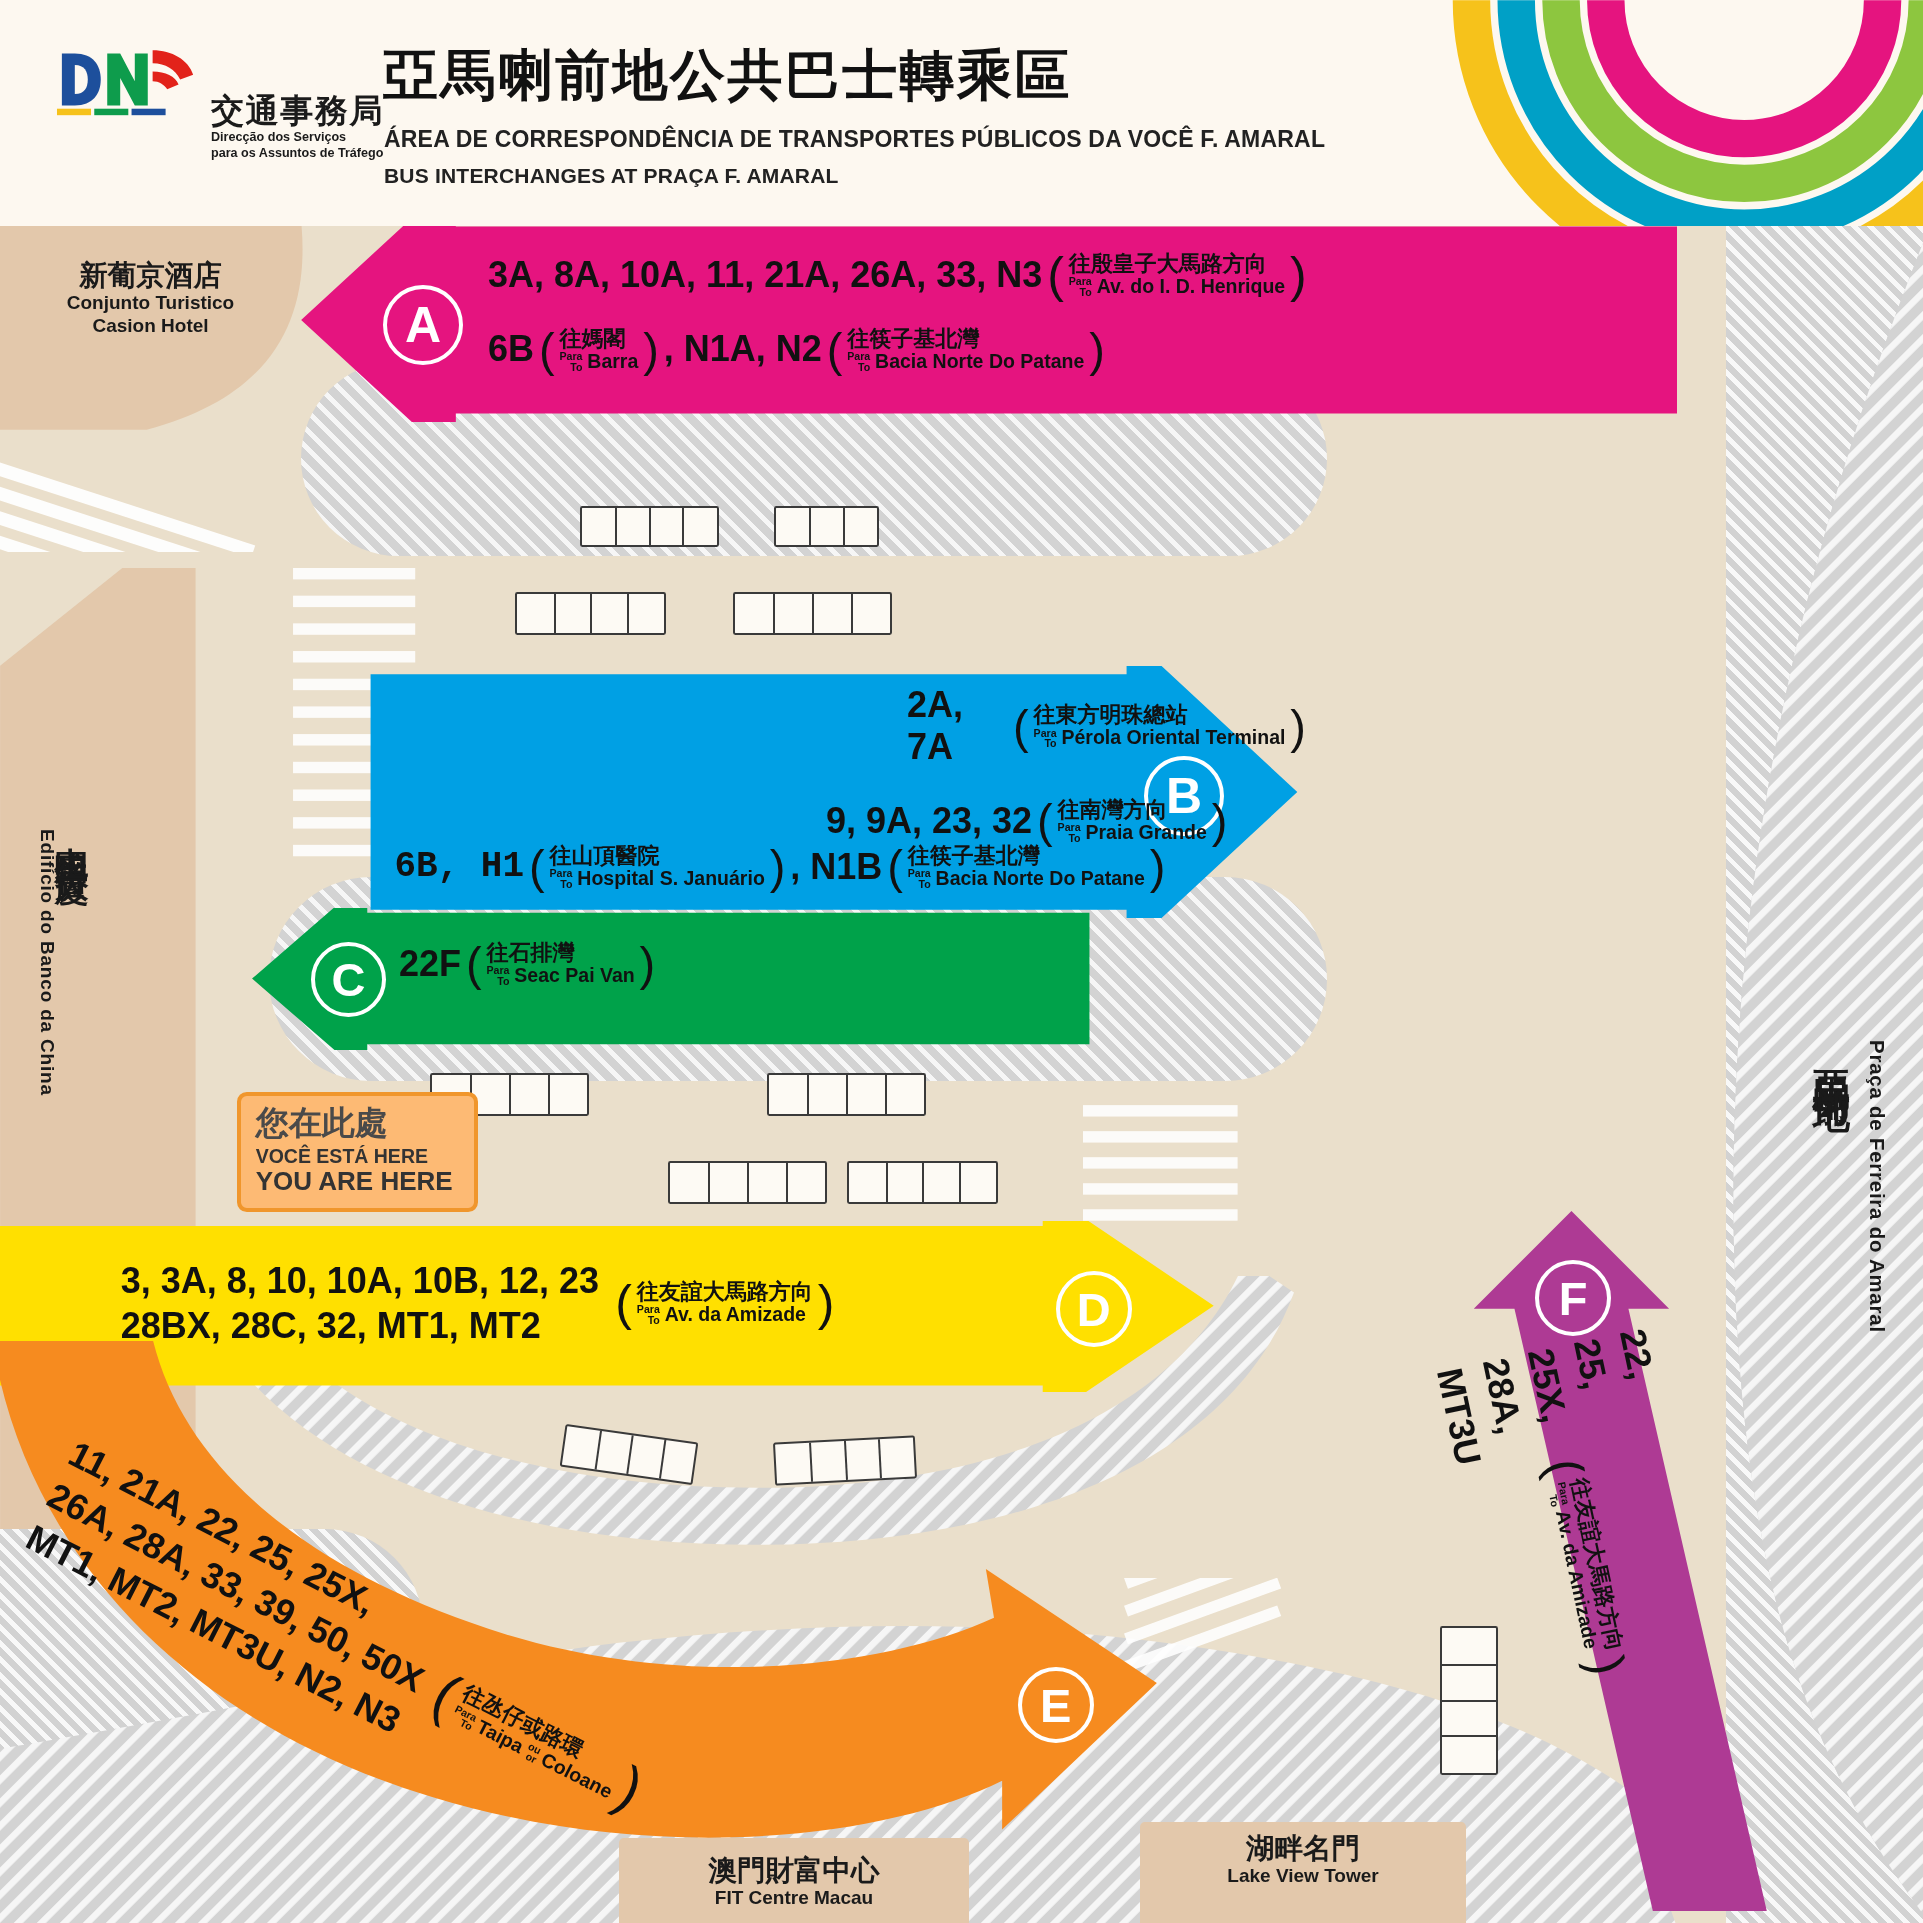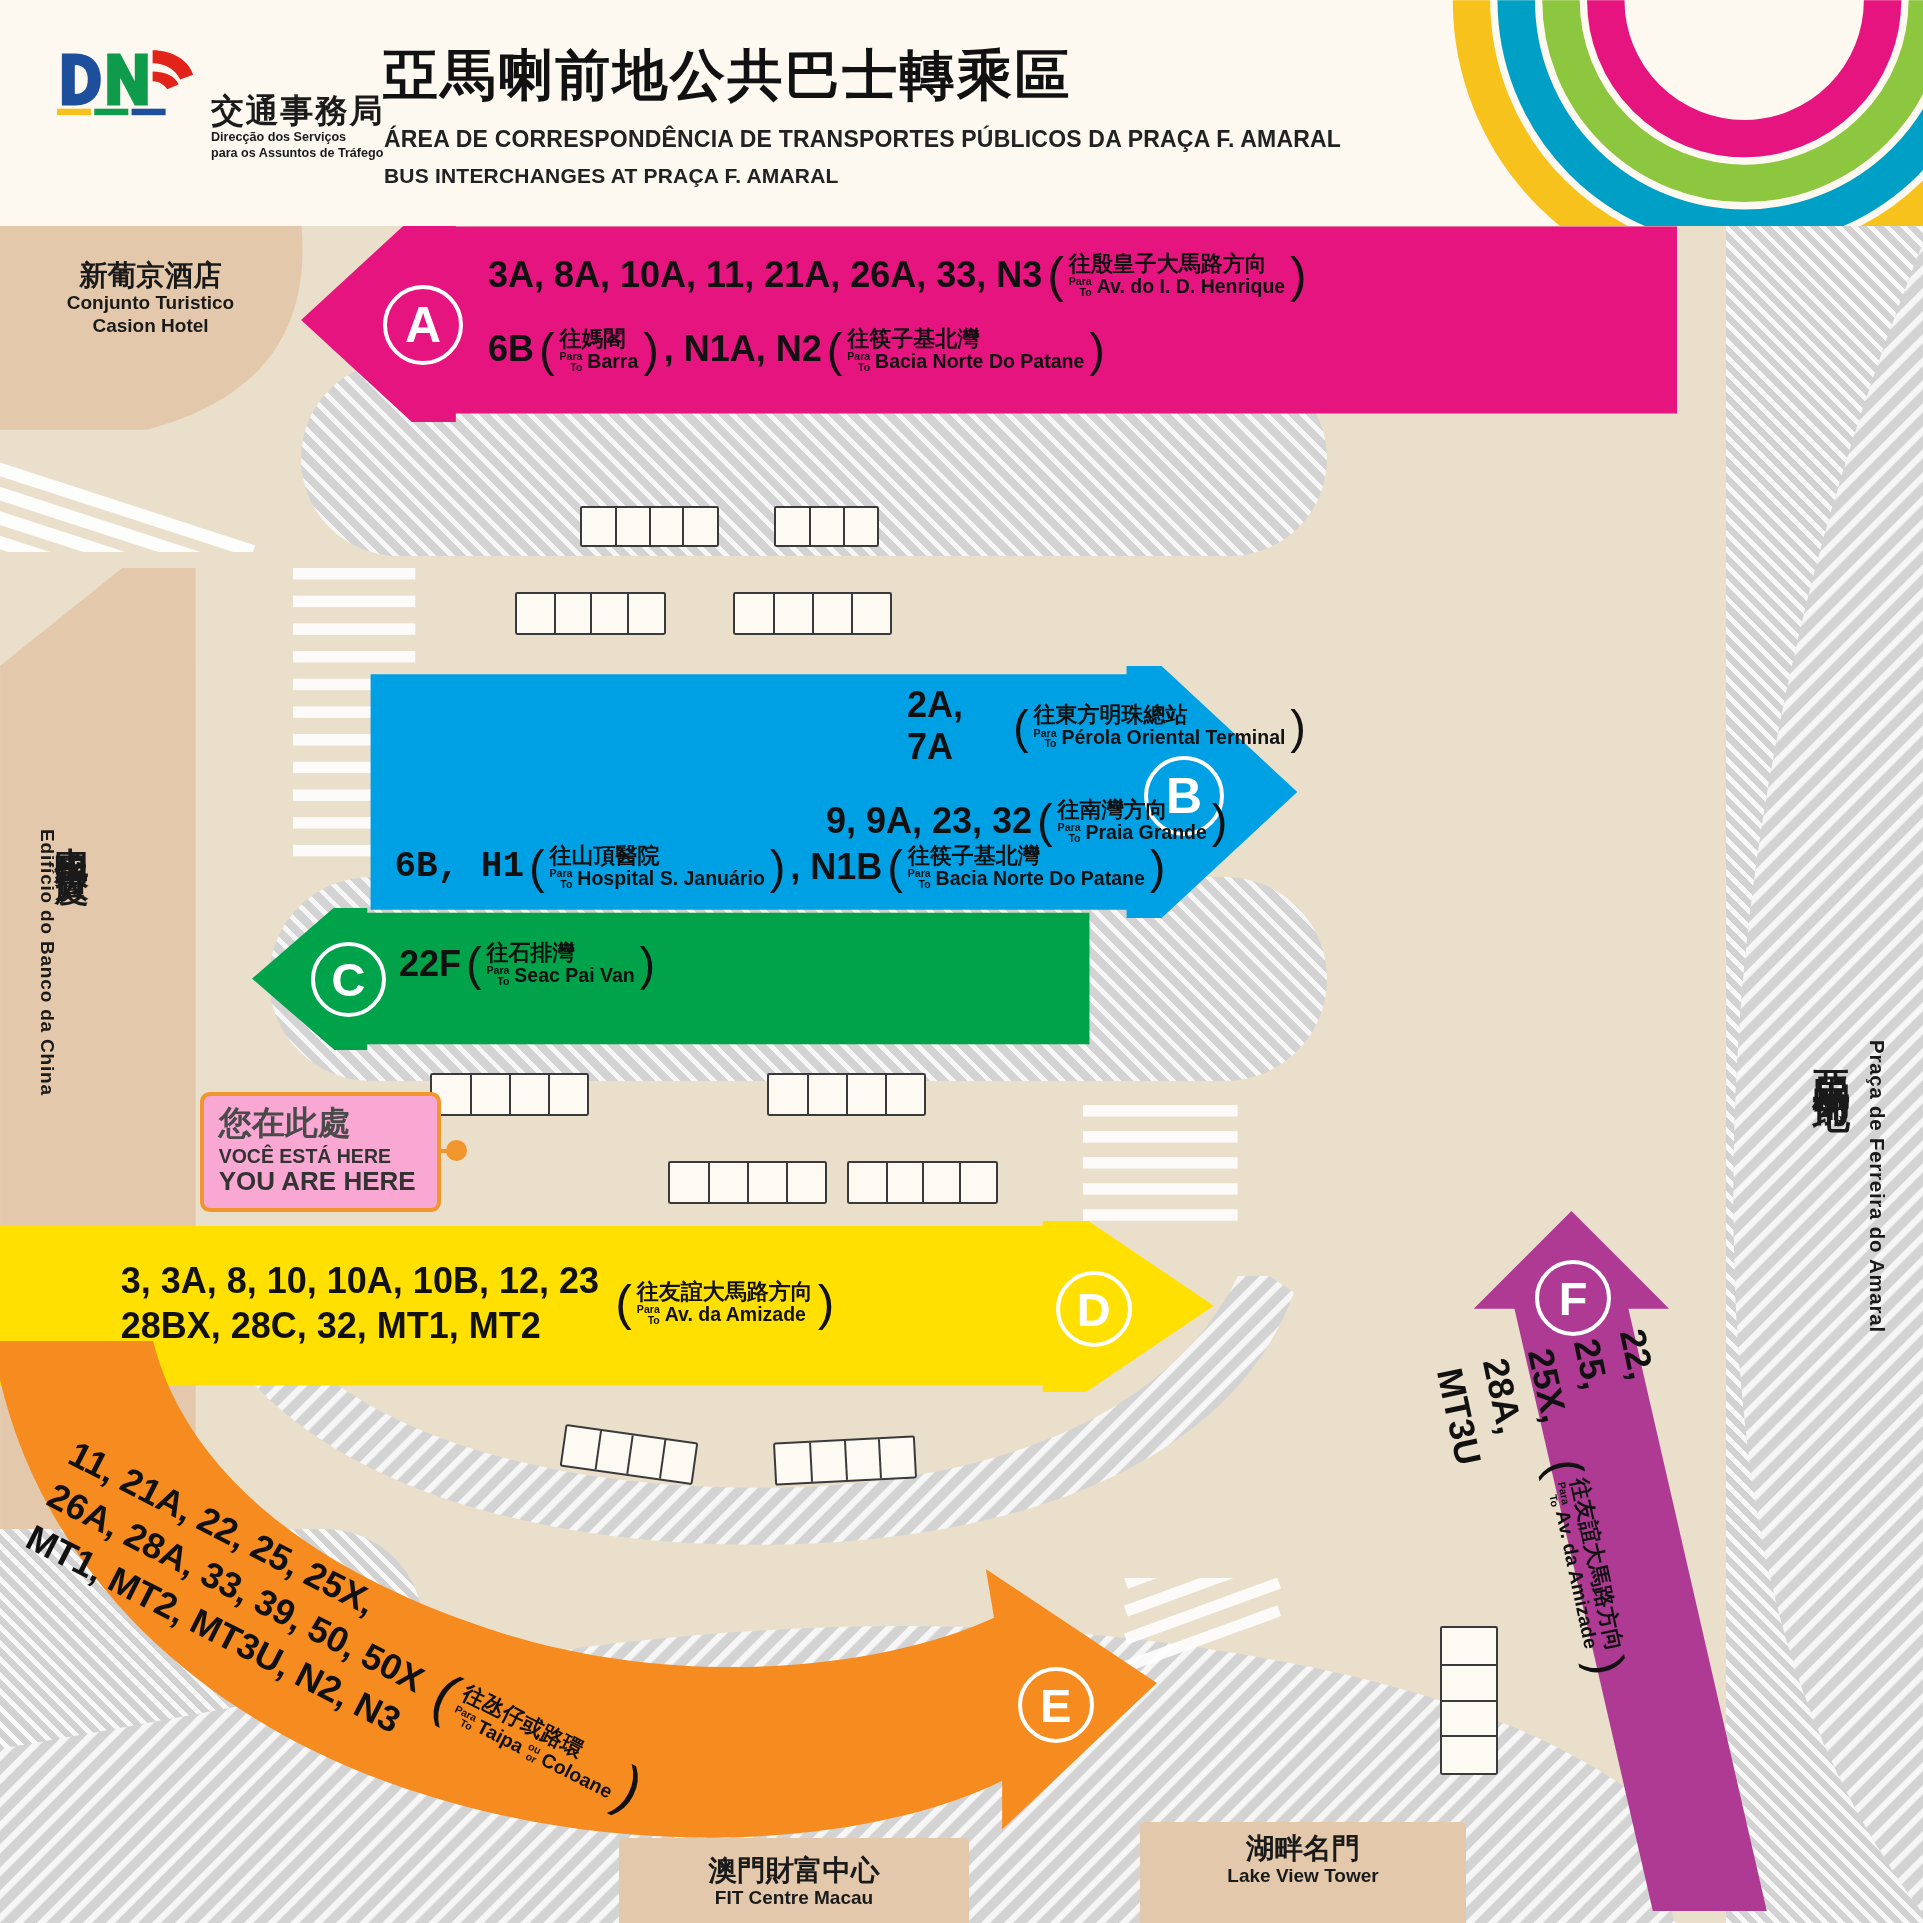--- a/index.html
+++ b/index.html
@@ -74,22 +74,23 @@
     font-weight:bold;
   }
   .routes{position:absolute;color:#111;font-weight:bold;}
   .paren{display:inline-block;vertical-align:middle;font-weight:normal;}
   .dest-cn{font-size:22px;font-weight:bold;line-height:1.1;white-space:nowrap;}
   .dest-row{display:flex;align-items:center;gap:4.9px;}
   .dest-tag{font-size:10.6px;line-height:1.0;font-weight:bold;text-align:right;}
   .dest-pt{font-size:19.5px;font-weight:bold;white-space:nowrap;line-height:1.1;}
 
   .youarehere{
-    position:absolute;background:#f9a8d4;border:4.1px solid #f0962c;border-radius:9.8px;
+    position:absolute;background:#fdba74;border:4.1px solid #f0962c;border-radius:9.8px;
     padding:9.8px 14.7px 11.4px 14.7px;
+    margin-left:37px;
   }
   .youarehere .cn{font-size:33px;font-weight:bold;color:#4a4a4a;line-height:1.05;}
   .youarehere .pt{font-size:19.5px;font-weight:bold;color:#333;line-height:1.15;margin-top:4.1px;}
   .youarehere .en{font-size:26px;font-weight:bold;color:#333;line-height:1.15;}
   .yah-dot{position:absolute;width:21px;height:21px;border-radius:50%;background:#f0962c;}
   .yah-line{position:absolute;height:4.1px;background:#f0962c;}
 </style>
 </head>
 <body>
 
@@ -118,21 +119,21 @@
         <rect x="100" y="86" width="42" height="8" fill="#1d4f9c"></rect>
       </svg>
       <div class="logo-cn">交通事務局</div>
       <div class="logo-pt">
         <span>Direcção dos Serviços</span><br>
         <span>para os Assuntos de Tráfego</span>
       </div>
     </div>
 
     <div class="title-cn">亞馬喇前地公共巴士轉乘區</div>
-    <div class="title-pt">ÁREA DE CORRESPONDÊNCIA DE TRANSPORTES PÚBLICOS DA PRAÇA F. AMARAL</div>
+    <div class="title-pt">ÁREA DE CORRESPONDÊNCIA DE TRANSPORTES PÚBLICOS DA VOCÊ F. AMARAL</div>
     <div class="title-en">BUS INTERCHANGES AT PRAÇA F. AMARAL</div>
   </div>
 
   <div class="map">
 
     <div class="hatch-grey" style="position:absolute;left:1726px;top:0;width:244px;height:1697px;"></div>
     <svg style="position:absolute;left:1547px;top:0;width:383px;height:1697px;" viewBox="0 0 470 2084" width="383" height="1697">
       <path d="M470 0 C300 420 210 860 232 1330 C250 1690 330 1900 470 2084 L470 0 Z" fill="#d3d3d3"></path>
       <path d="M470 0 C300 420 210 860 232 1330 C250 1690 330 1900 470 2084 L470 0 Z" fill="none" stroke="#ffffff" stroke-width="0"></path>
     </svg>

